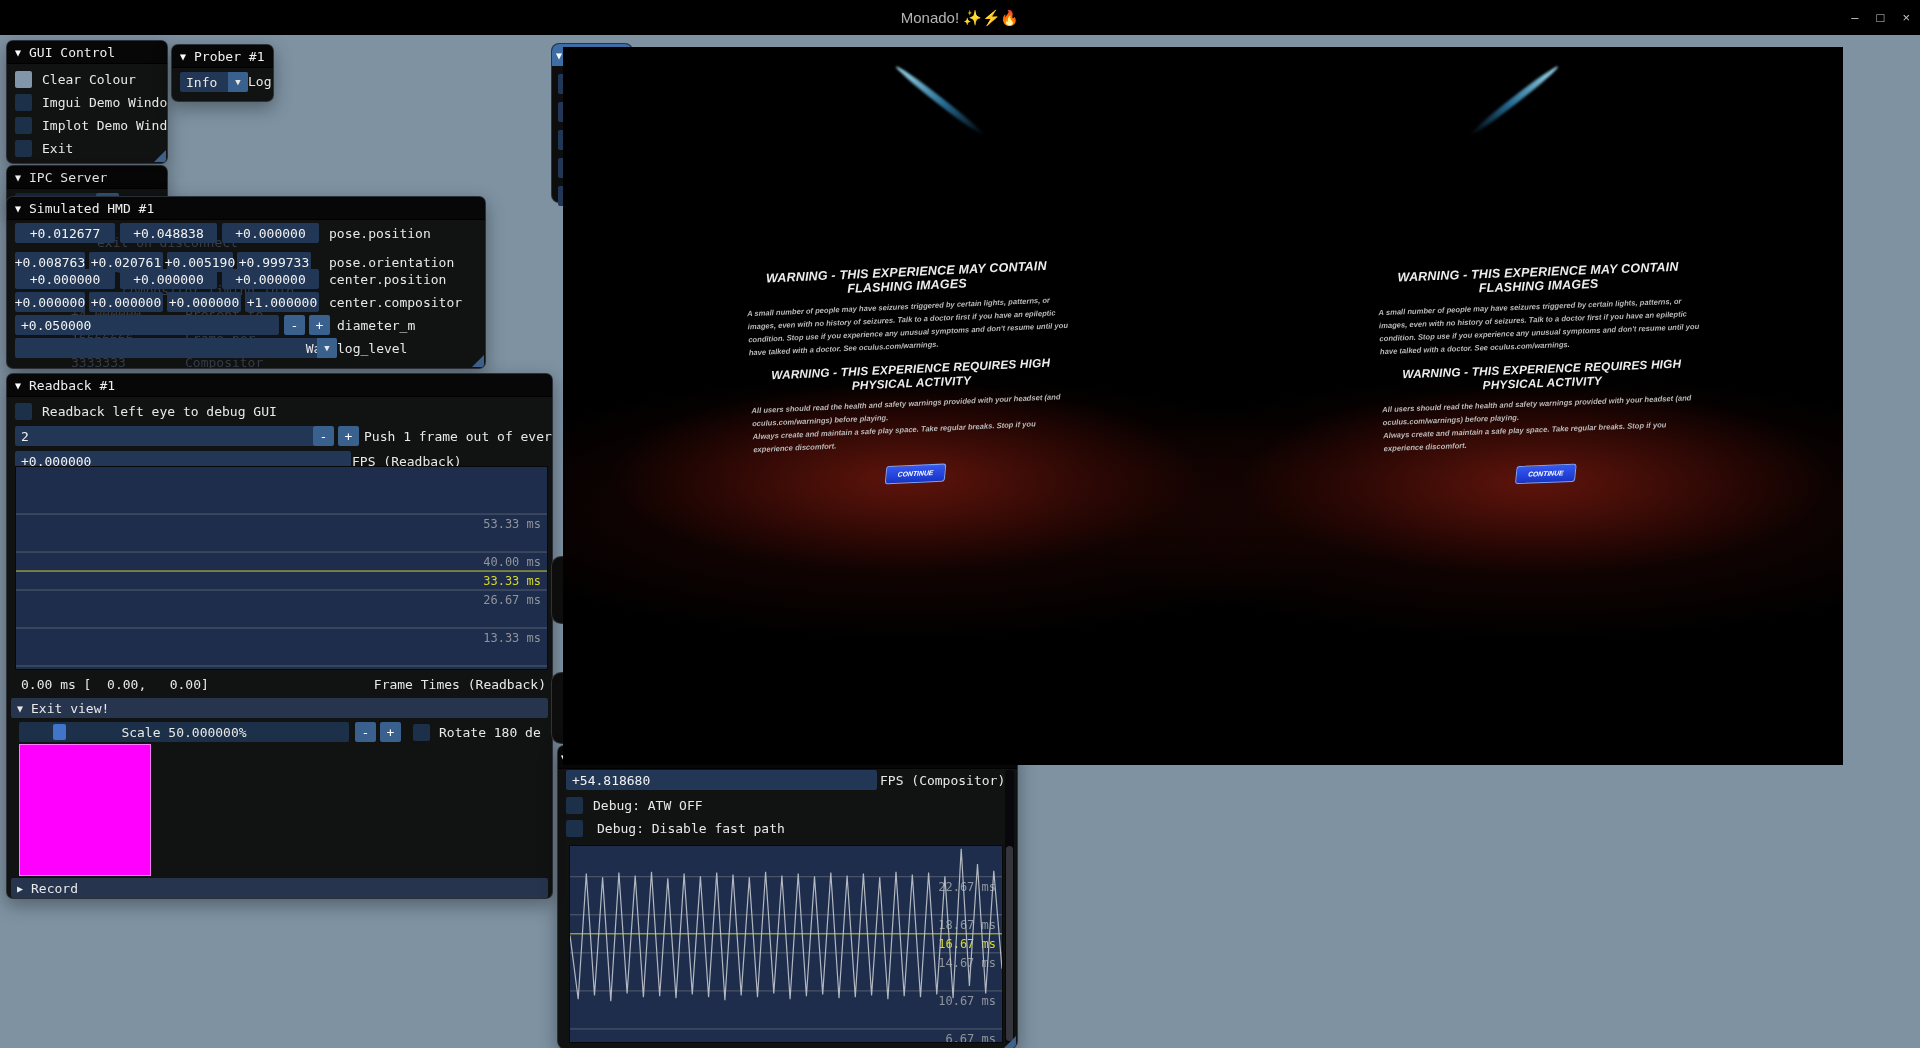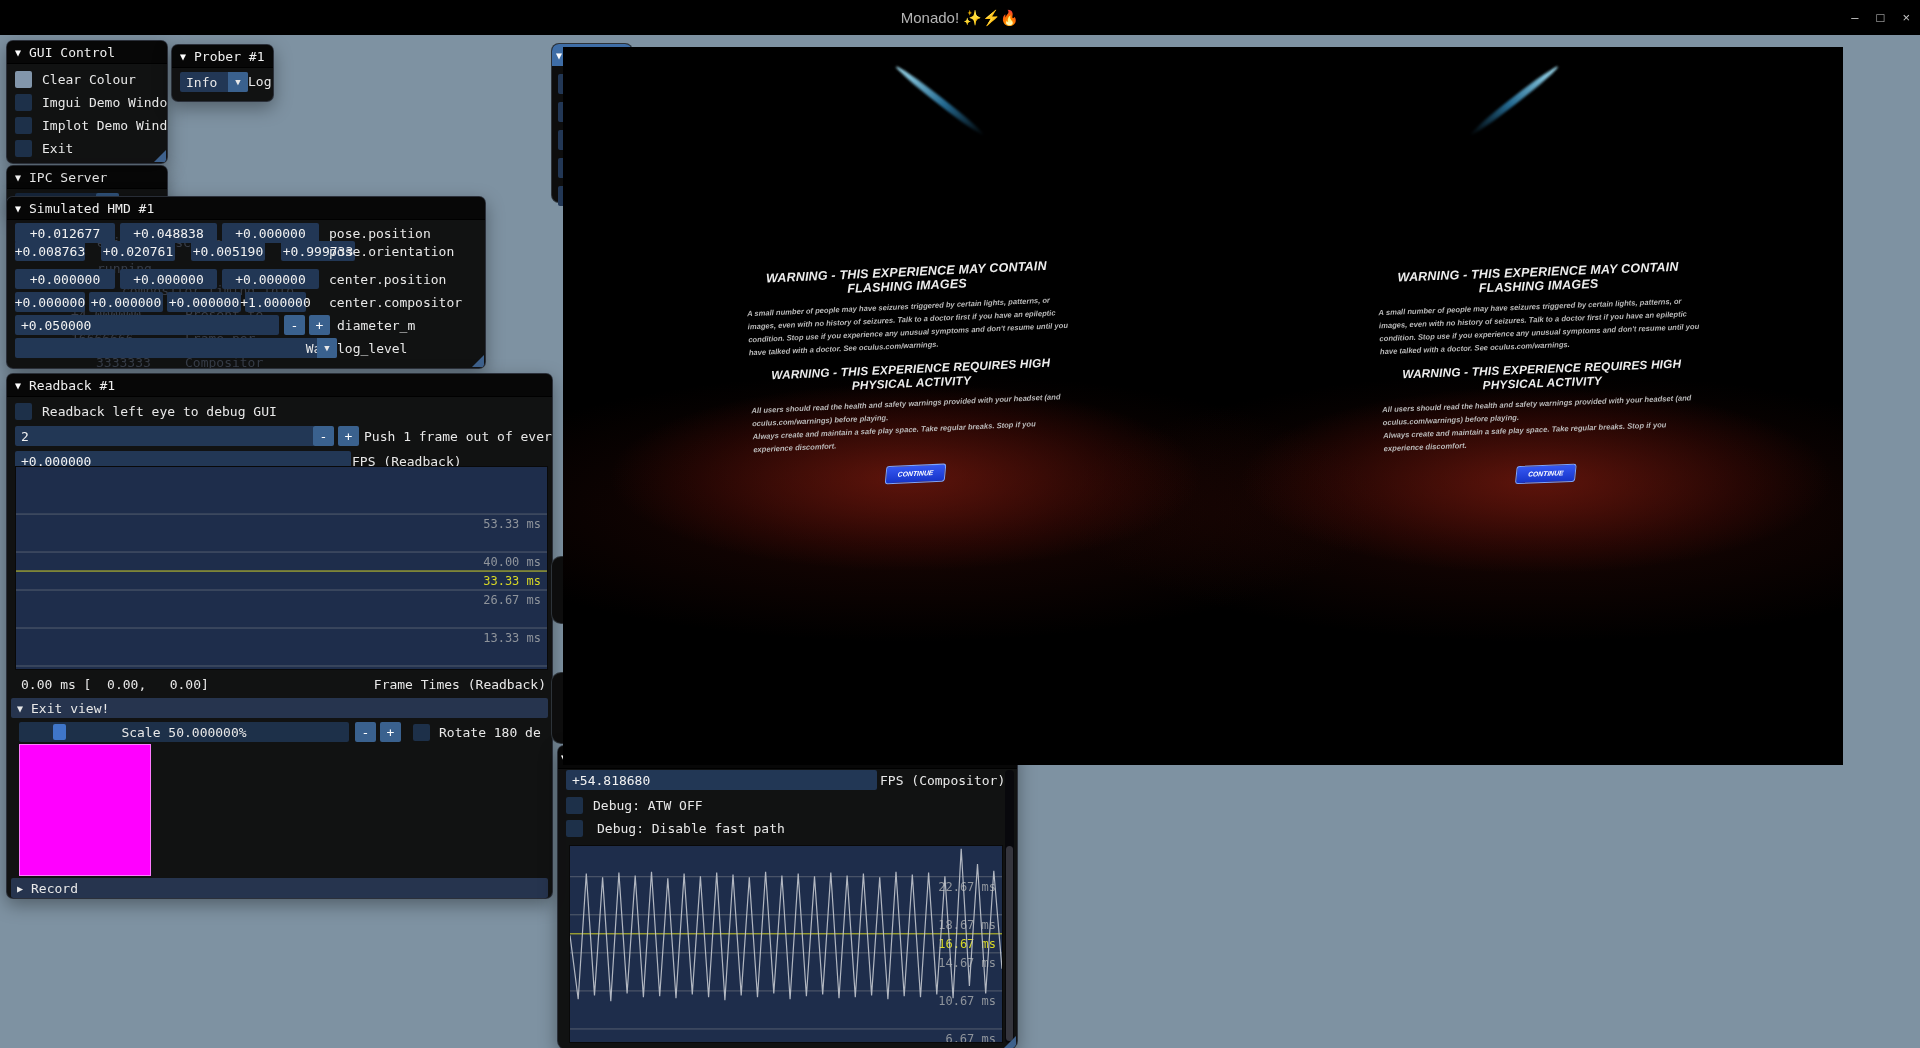--- a/index.html
+++ b/index.html
@@ -120,47 +120,47 @@
     <span>Simulated HMD #1</span>
   </div>
   <div id="ghost-layer" style="position:absolute;left:0;top:22px;right:0;bottom:0;z-index:0;">
       <span class="ghost" style="left: 90px; top: 16px;">exit on disconnect</span>
       <span class="ghost" style="left: 90px; top: 42px;">running</span>
       <span class="ghost" style="left: 115px; top: 64px;">compositor timing info</span>
       <span class="ghost" style="left: 64px; top: 88px;">+4.000000</span>
       <span class="ghost" style="left: 178px; top: 88px;">Present to</span>
       <span class="ghost" style="left: 64px; top: 112px;">16666666</span>
       <span class="ghost" style="left: 178px; top: 112px;">Frame per</span>
-      <span class="ghost" style="left: 64px; top: 136px; margin-left: 25px;">3333333</span>
+      <span class="ghost" style="left: 64px; top: 136px;">3333333</span>
       <span class="ghost" style="left: 178px; top: 136px;">Compositor</span>
     </div>
   <div class="row" style="top:26px;gap:5px;padding-left:8px;z-index:1;">
     <span class="field" style="width:100px;">+0.012677</span>
     <span class="field" style="width:97px;">+0.048838</span>
     <span class="field" style="width:97px;">+0.000000</span>
     <span class="lbl" style="position:absolute;left:322px;">pose.position</span>
   </div>
-  <div class="row" style="top:44px;gap:16px;padding-left:8px;z-index:1;">
+  <div class="row" style="top:55px;gap:4px;padding-left:8px;z-index:1;">
     <span class="field" style="width:70px;">+0.008763</span>
     <span class="field" style="width:74px;">+0.020761</span>
-    <span class="field" style="width:74px;">+0.005190</span>
+    <span class="field" style="width:66px;">+0.005190</span>
     <span class="field" style="width:74px;">+0.999733</span>
     <span class="lbl" style="position:absolute;left:322px;">pose.orientation</span>
   </div>
   <div class="row" style="top:72px;gap:5px;padding-left:8px;z-index:1;">
     <span class="field" style="width:100px;">+0.000000</span>
     <span class="field" style="width:97px;">+0.000000</span>
     <span class="field" style="width:97px;">+0.000000</span>
     <span class="lbl" style="position:absolute;left:322px;">center.position</span>
   </div>
   <div class="row" style="top:95px;gap:4px;padding-left:8px;z-index:1;">
     <span class="field" style="width:70px;">+0.000000</span>
     <span class="field" style="width:74px;">+0.000000</span>
     <span class="field" style="width:74px;">+0.000000</span>
-    <span class="field" style="width:61px;">+1.000000</span>
+    <span class="field" style="width:74px;">+1.000000</span>
     <span class="lbl" style="position:absolute;left:322px;">center.compositor</span>
   </div>
   <div class="row" style="top:118px;padding-left:8px;z-index:1;">
     <span class="field left" style="width:258px;">+0.050000</span>
     <span class="btn" style="position:absolute;left:277px;">-</span>
     <span class="btn" style="position:absolute;left:302px;">+</span>
     <span class="lbl" style="position:absolute;left:330px;">diameter_m</span>
   </div>
   <div class="row" style="top:141px;padding-left:8px;z-index:1;">
     <span class="combo" style="width:316px;justify-content:flex-end;">

